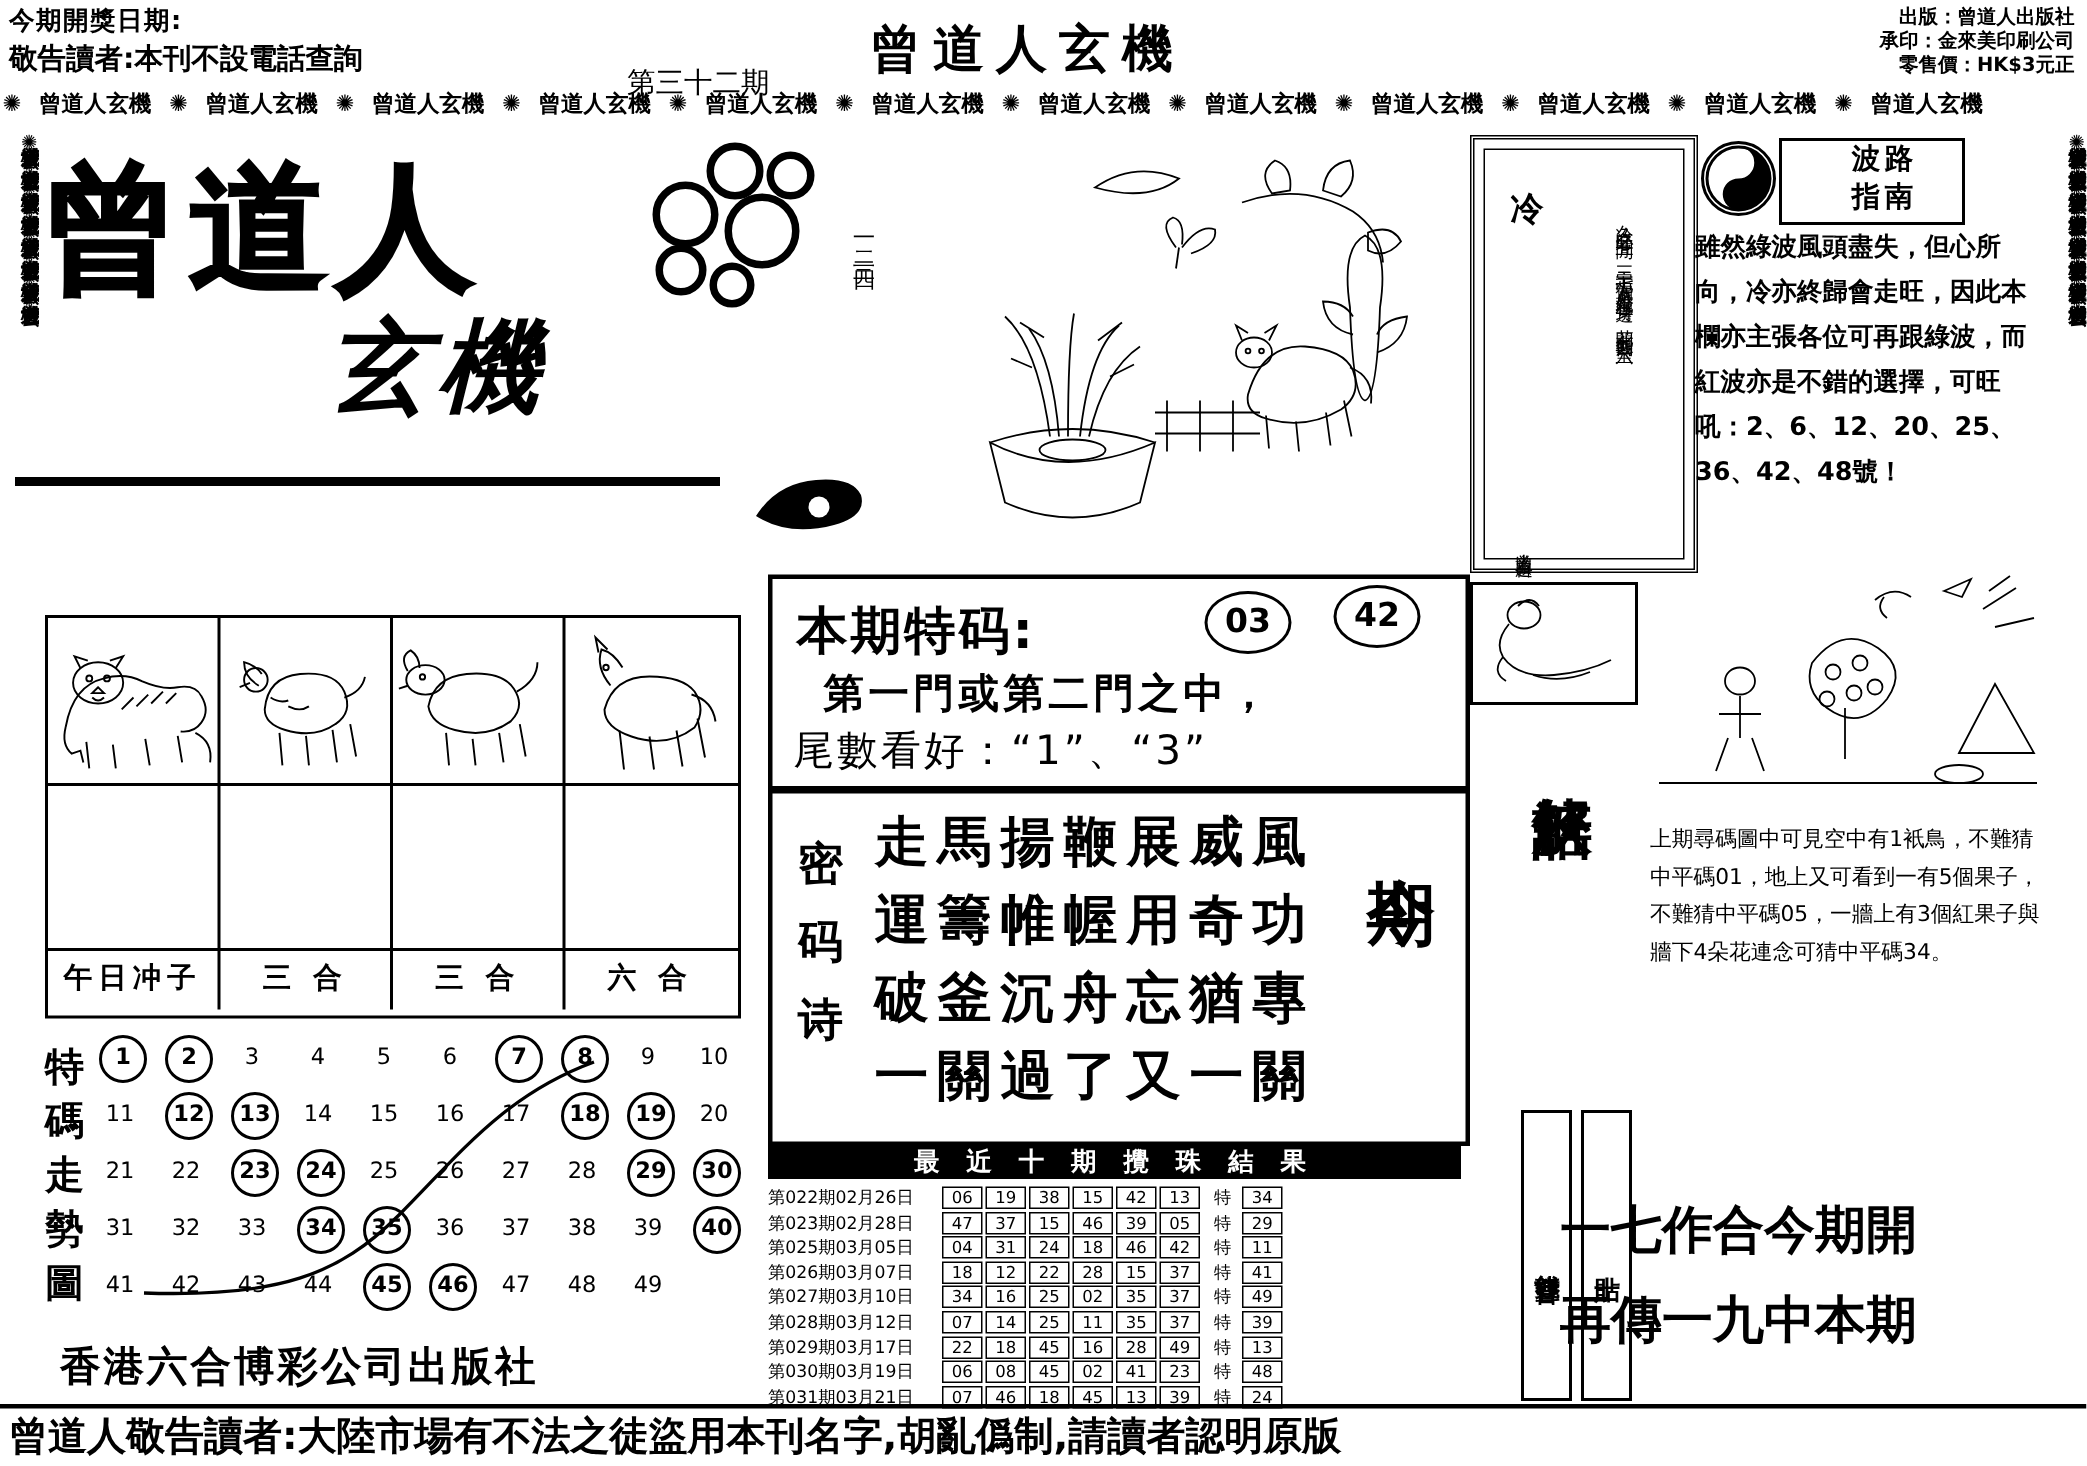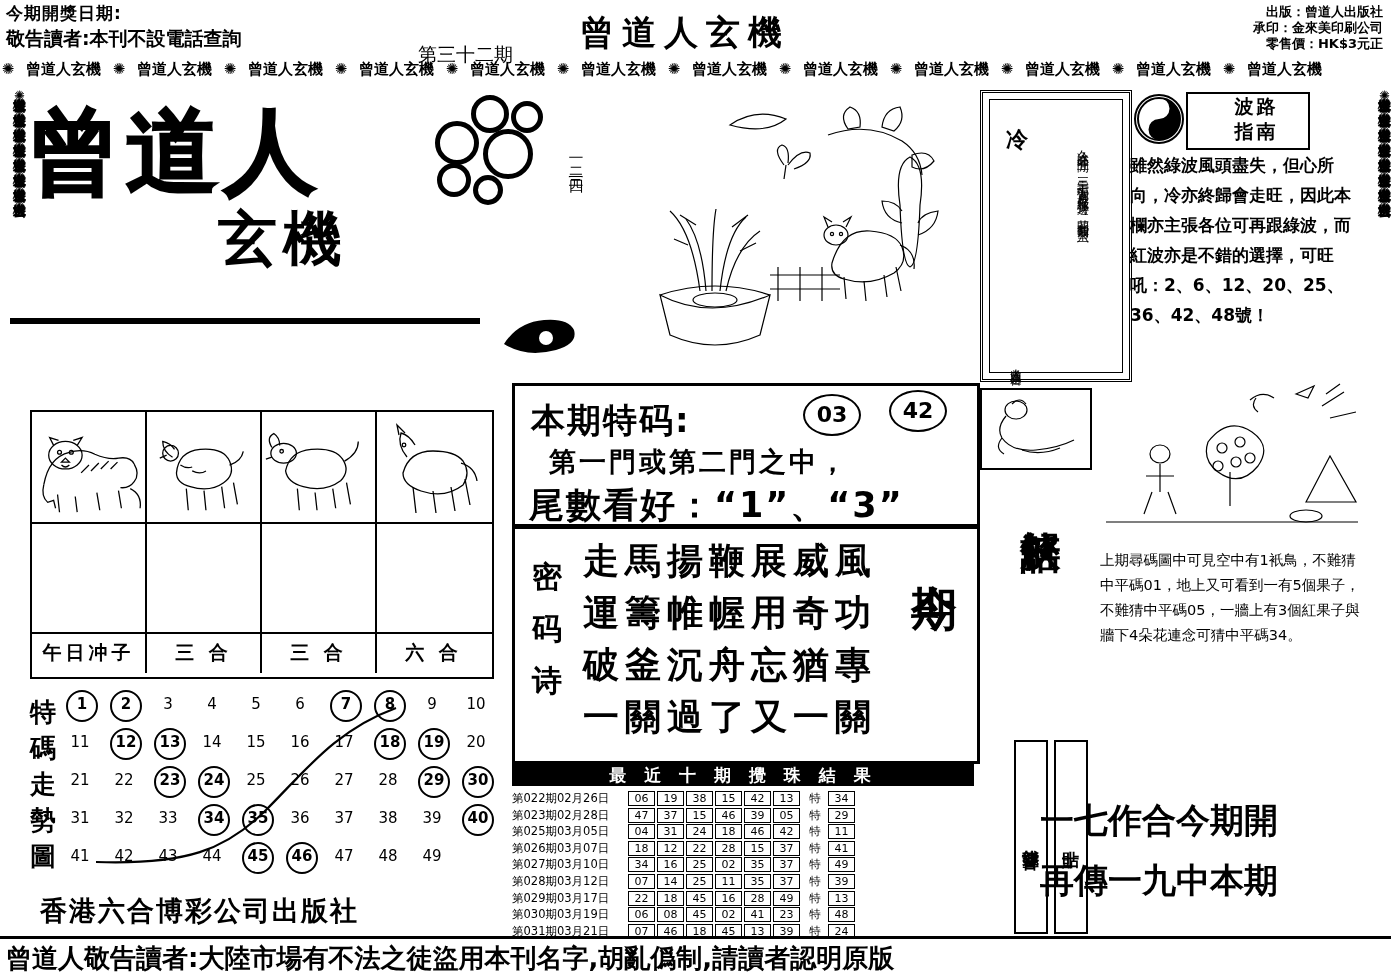--- a/index.html
+++ b/index.html
@@ -21,21 +21,21 @@
   .rib-flower{display:inline-block;width:16px;text-align:center;}
 
   
   .sideL,.sideR{position:absolute;top:88px;width:26px;height:860px;overflow:hidden;font-size:13px;font-weight:bold;line-height:14px;writing-mode:vertical-rl;}
   .sideL{left:0;}
   .sideR{left:1365px;}
 
   
   .mast{position:absolute;left:28px;top:90px;width:520px;height:230px;}
   .mast-1{position:absolute;left:0;top:0;font-size:92px;font-weight:bold;letter-spacing:6px;font-family:"DejaVu Serif","Liberation Serif",serif;-webkit-text-stroke:2px #000;}
-  .mast-2{position:absolute;left:190px;top:110px;font-size:59px;font-weight:bold;letter-spacing:6px;font-family:"DejaVu Serif","Liberation Serif",serif;}
+  .mast-2{position:absolute;left:190px;top:110px;font-size:68px;font-weight:bold;letter-spacing:6px;font-family:"DejaVu Serif","Liberation Serif",serif;font-style:italic;}
   .mast-bar{position:absolute;left:10px;top:318px;width:470px;height:6px;background:#000;}
   .mast-3{position:absolute;left:28px;top:330px;font-size:56px;font-weight:bold;letter-spacing:8px;font-family:"DejaVu Serif","Liberation Serif",serif;}
 
   
   .dots{position:absolute;left:425px;top:95px;width:130px;height:100px;}
   .dots i{position:absolute;border:5px solid #000;border-radius:50%;display:block;}
 
   
   .vk{position:absolute;left:566px;top:150px;font-size:15px;writing-mode:vertical-rl;line-height:20px;letter-spacing:6px;}
 
@@ -78,21 +78,21 @@
   .sk1{position:absolute;left:980px;top:388px;width:108px;height:78px;border:2px solid #000;}
   .sk2{position:absolute;left:1100px;top:382px;width:265px;height:160px;}
   .riddle{position:absolute;left:1100px;top:548px;width:265px;height:120px;font-size:14.5px;line-height:25px;}
   .mi{position:absolute;left:1000px;top:500px;width:70px;height:190px;font-size:40px;writing-mode:vertical-rl;font-weight:bold;line-height:58px;font-family:"DejaVu Serif","Liberation Serif",serif;}
 
   
   .special{position:absolute;left:512px;top:383px;width:462px;height:138px;border:3px solid #000;}
   .sp-title{position:absolute;left:16px;top:12px;font-size:34px;font-weight:bold;letter-spacing:2px;}
   .ball{position:absolute;width:54px;height:38px;border:2px solid #000;border-radius:50%;font-size:22px;text-align:center;line-height:38px;font-weight:bold;}
   .sp-l1{position:absolute;left:34px;top:58px;font-size:27px;letter-spacing:3px;font-weight:bold;}
-  .sp-l2{position:absolute;left:14px;top:96px;font-size:35px;letter-spacing:2px;font-weight:bold;}
+  .sp-l2{position:absolute;left:14px;top:96px;font-size:27px;letter-spacing:2px;font-weight:normal;}
 
   
   .poem{position:absolute;left:512px;top:526px;width:462px;height:232px;border:3px solid #000;}
   .poem-label{position:absolute;left:10px;top:22px;width:44px;font-size:30px;font-weight:bold;line-height:52px;text-align:center;}
   .poem-grid{position:absolute;left:68px;top:8px;width:300px;height:215px;}
   .pch{position:absolute;font-size:36px;font-weight:bold;font-family:"DejaVu Serif","Liberation Serif",serif;}
   .poem-now{position:absolute;left:390px;top:20px;font-size:46px;font-weight:bold;writing-mode:vertical-rl;line-height:60px;font-family:"DejaVu Serif","Liberation Serif",serif;}
 
   
   .res-head{position:absolute;left:512px;top:764px;width:462px;height:22px;background:#000;color:#fff;font-size:17px;font-weight:bold;letter-spacing:6px;text-align:center;line-height:22px;}

